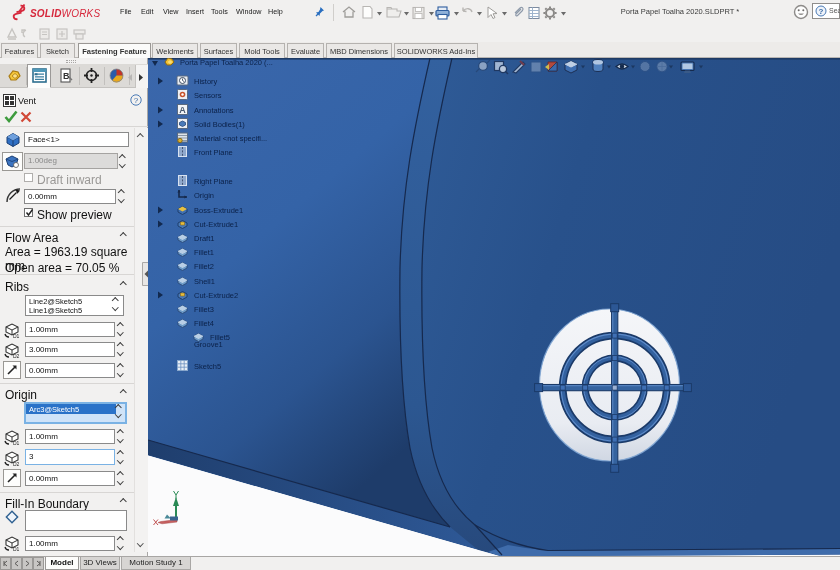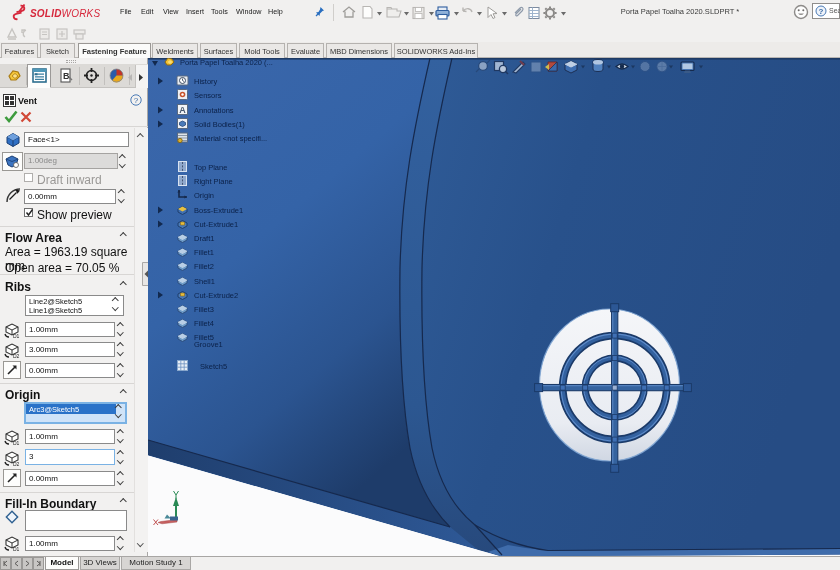--- a/index.html
+++ b/index.html
@@ -7,21 +7,21 @@
 #titlebar{left:0;top:0;width:840px;height:26px;background:#f1f0ef}
 #row2{left:0;top:26px;width:840px;height:16px;background:#f1f0ef}
 #tabrow{left:0;top:42px;width:840px;height:16px;background:#edebe9;border-bottom:1px solid #b9b6b3}
 .tab{position:absolute;top:1px;height:15px;font-size:7.5px;color:#333;text-align:center;line-height:15px;background:#eae8e6;border:1px solid #b5b2af;border-bottom:none}
 .tab.active{background:#fbfbfa;font-weight:bold;border-color:#9a9794}
 #panel{left:0;top:58px;width:148px;height:498px;background:#f2f1f0;border-right:1px solid #a9a7a5}
 #statusbar{left:0;top:556px;width:840px;height:14px;background:#f1f0ef;border-top:1px solid #a8a6a4}
 .mnu{position:absolute;top:0;height:24px;line-height:24px;font-size:7.2px;color:#1a1a1a}
 .fld{position:absolute;background:#fff;border:1px solid #8a8a8a;font-size:8px;color:#111;padding-left:3px}
 .lbl{position:absolute;font-size:12px;color:#111}
-.b{font-weight:bold}
+.b{font-weight:normal}
 .sep{position:absolute;left:0;width:134px;height:1px;background:#d8d6d4}
 .chu{position:absolute;width:4.5px;height:4.5px;border-left:1.5px solid #404040;border-top:1.5px solid #404040;transform:rotate(45deg)}
 .chd{position:absolute;width:4.5px;height:4.5px;border-right:1.5px solid #404040;border-bottom:1.5px solid #404040;transform:rotate(45deg)}
 .cb{position:absolute;width:9px;height:9px;background:#fff;border:1px solid #707070}
 .trow{position:absolute;height:14px;color:#0b2148;font-size:7.5px;white-space:nowrap}
 .trow .tx{position:absolute;top:3px}
 </style></head><body>
 
 <div class="abs" id="titlebar">
 <svg class="abs" style="left:10px;top:3px" width="95" height="19" viewBox="0 0 95 19">
@@ -531,28 +531,28 @@
 <div class="trow" style="left:0;top:73px;width:200px">
 <div style="position:absolute;left:28px;top:0;width:13px;height:13px">
           <svg width="13" height="13" viewBox="0 0 13 13" style="position:absolute;left:0;top:0">
             <rect x="1.5" y="2" width="10" height="9" fill="#dfe4ea" stroke="#5a6a80" stroke-width="1"></rect>
             <path d="M2,4.5 h9 M2,7 h9 M2,9.5 h9" stroke="#8a98aa" stroke-width="1"></path>
             <circle cx="4" cy="9.5" r="2.2" fill="#d8b030" stroke="#7a5c10" stroke-width="0.8"></circle>
           </svg>
         </div>
 <div class="tx" style="left:46px">Material &lt;not specifi...</div>
 </div>
-<div class="trow" style="left:0;top:102px;width:200px">
+<div class="trow" style="left:0;top:87px;width:200px">
 <div style="position:absolute;left:28px;top:0;width:13px;height:13px">
           <svg width="13" height="13" viewBox="0 0 13 13" style="position:absolute;left:0;top:0">
             <rect x="2.5" y="1.5" width="8" height="10" fill="#9fb4d2" fill-opacity="0.85" stroke="#d8e2f0" stroke-width="1"></rect>
             <line x1="6.5" y1="2" x2="6.5" y2="11" stroke="#3a4a66" stroke-width="0.9" stroke-dasharray="2,1.4"></line>
           </svg>
         </div>
-<div class="tx" style="left:46px">Top Plane</div>
+<div class="tx" style="left:46px">Front Plane</div>
 </div>
 <div class="trow" style="left:0;top:116px;width:200px">
 <div style="position:absolute;left:28px;top:0;width:13px;height:13px">
           <svg width="13" height="13" viewBox="0 0 13 13" style="position:absolute;left:0;top:0">
             <rect x="2.5" y="1.5" width="8" height="10" fill="#9fb4d2" fill-opacity="0.85" stroke="#d8e2f0" stroke-width="1"></rect>
             <line x1="6.5" y1="2" x2="6.5" y2="11" stroke="#3a4a66" stroke-width="0.9" stroke-dasharray="2,1.4"></line>
           </svg>
         </div>
 <div class="tx" style="left:46px">Right Plane</div>
 </div>
@@ -655,41 +655,41 @@
 <div class="trow" style="left:0;top:258px;width:200px">
 <div style="position:absolute;left:28px;top:0;width:13px;height:13px">
           <svg width="13" height="13" viewBox="0 0 13 13" style="position:absolute;left:0;top:0">
             <path d="M2,6 L6.5,3.5 L11,6 L11,9 L6.5,11.5 L2,9 Z" fill="#6f9cc8" stroke="#2a4a78" stroke-width="0.9"></path>
             <path d="M2,6 L6.5,8.5 L11,6" fill="none" stroke="#d8e4f2" stroke-width="0.8"></path>
             <path d="M2,6 L6.5,3.5 L11,6 L6.5,8.5 Z" fill="#b9cfe6"></path>
           </svg>
         </div>
 <div class="tx" style="left:46px">Fillet4</div>
 </div>
-<div class="trow" style="left:0;top:272px;width:200px">
+<div class="trow" style="left:16px;top:272px;width:200px">
 <div style="position:absolute;left:28px;top:0;width:13px;height:13px">
           <svg width="13" height="13" viewBox="0 0 13 13" style="position:absolute;left:0;top:0">
             <path d="M2,6 L6.5,3.5 L11,6 L11,9 L6.5,11.5 L2,9 Z" fill="#6f9cc8" stroke="#2a4a78" stroke-width="0.9"></path>
             <path d="M2,6 L6.5,8.5 L11,6" fill="none" stroke="#d8e4f2" stroke-width="0.8"></path>
             <path d="M2,6 L6.5,3.5 L11,6 L6.5,8.5 Z" fill="#b9cfe6"></path>
           </svg>
         </div>
 <div class="tx" style="left:46px">Fillet5</div>
 </div>
 <div class="trow" style="left:0;top:279px;width:200px">
 <div class="tx" style="left:46px">Groove1</div>
 </div>
 <div class="trow" style="left:0;top:301px;width:200px">
 <div style="position:absolute;left:28px;top:0;width:13px;height:13px">
           <svg width="13" height="13" viewBox="0 0 13 13" style="position:absolute;left:0;top:0">
             <rect x="1.5" y="1.5" width="10" height="10" fill="#e8eef6" stroke="#8aa8cc" stroke-width="1"></rect>
             <path d="M1.5,4.8 h10 M1.5,8.2 h10 M4.8,1.5 v10 M8.2,1.5 v10" stroke="#6a90c0" stroke-width="0.8"></path>
           </svg>
         </div>
-<div class="tx" style="left:52px">Sketch5</div>
+<div class="tx" style="left:46px">Sketch5</div>
 </div>
 </div>
 </div>
 <div class="abs" id="statusbar">
 <div class="abs" style="left:0px;top:0;width:11px;height:13px;background:#c8c6c4;border:1px solid #9a9896"></div>
 <div class="abs" style="left:11px;top:0;width:11px;height:13px;background:#c8c6c4;border:1px solid #9a9896"></div>
 <div class="abs" style="left:22px;top:0;width:11px;height:13px;background:#c8c6c4;border:1px solid #9a9896"></div>
 <div class="abs" style="left:33px;top:0;width:11px;height:13px;background:#c8c6c4;border:1px solid #9a9896"></div>
 <svg class="abs" style="left:0px;top:0" width="11" height="13" viewBox="0 0 10 13">
       <path d="M6.5,4 L3.5,6.5 L6.5,9 M3.5,4 V9" fill="none" stroke="#5a5856" stroke-width="1"></path>

